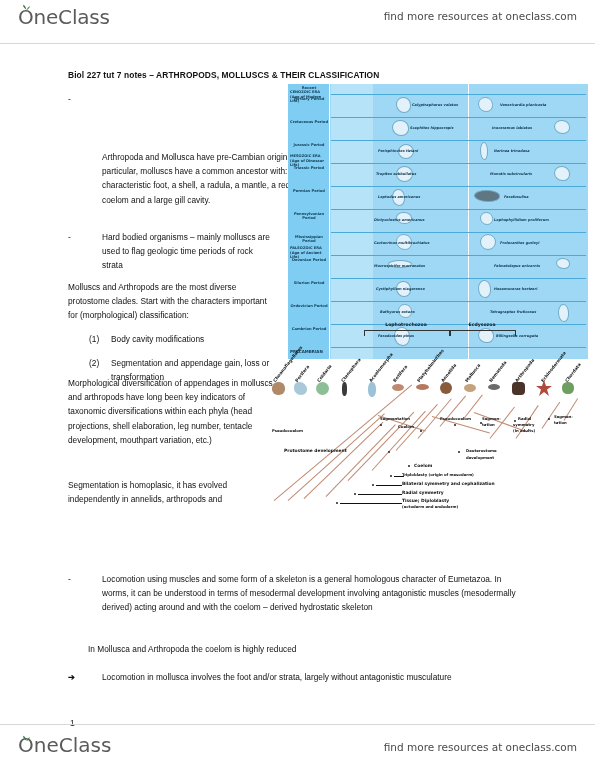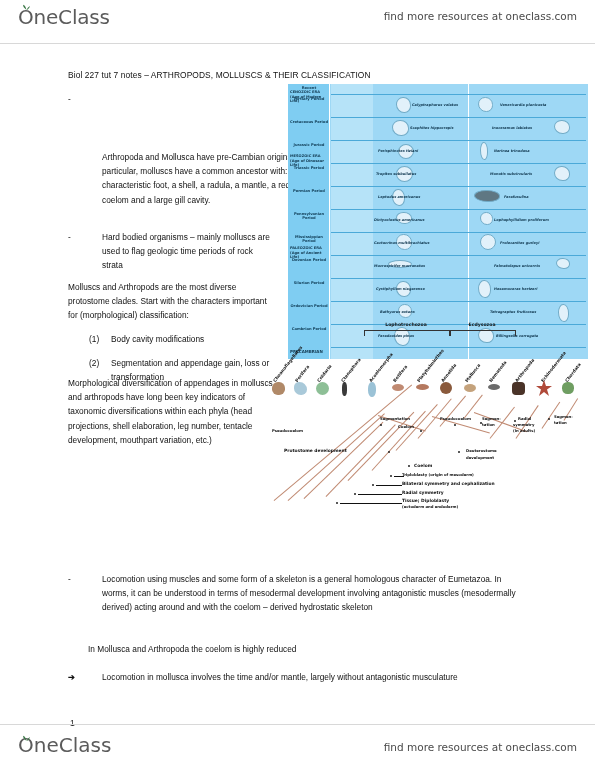--- a/index.html
+++ b/index.html
@@ -81,21 +81,21 @@
   .doc {
     position: absolute;
     left: 0; top: 44px;
     width: 595px; height: 680px;
   }
   .doc-title {
     position: absolute;
     left: 68px; top: 26px;
     width: 420px;
     font-size: 8.4px;
-    font-weight: normal;
+    font-weight: bold;
     color: #111;
     letter-spacing: 0.1px;
   }
   .para {
     position: absolute;
     font-size: 8.3px;
     line-height: 14.2px;
     color: #111;
   }
   .bullet-row {
@@ -306,33 +306,34 @@
     <span class="num">(1)</span>
     <span class="ntext">Body cavity modifications</span>
   </div>
   <div class="numlist-item" style="left:89px; top:312px; width:185px;">
     <span class="num">(2)</span>
     <span class="ntext">Segmentation and appendage gain, loss or transformation</span>
   </div>
 
   <div class="para" style="left:68px; top:332px; width:208px;">Morphological diversification of appendages in molluscs and arthropods have long been key indicators of taxonomic diversifications within each phyla (head projections, shell elaboration, leg number, tentacle development, mouthpart variation, etc.)</div>
 
+  <div class="para" style="left:68px; top:434px; width:208px;">Segmentation is homoplasic, it has evolved independently in annelids, arthropods and</div>
 
 
 
   <div class="bullet-row" style="left:68px; top:528px; width:462px;">
     <span class="bchar">-</span>
     <span class="btext">Locomotion using muscles and some form of a skeleton is a general homologous character of Eumetazoa. In worms, it can be understood in terms of mesodermal development involving antagonistic muscles (mesodermally derived) acting around and with the coelom – derived hydrostatic skeleton</span>
   </div>
 
   <div class="para" style="left:88px; top:598px; width:420px;">In Mollusca and Arthropoda the coelom is highly reduced</div>
 
   <div class="bullet-row" style="left:68px; top:626px; width:448px;">
     <span class="bchar" style="font-weight:bold;">➔</span>
-    <span class="btext">Locomotion in mollusca involves the time and/or mantle, largely without antagonistic musculature</span>
+    <span class="btext">Locomotion in mollusca involves the foot and/or strata, largely without antagonistic musculature</span>
   </div>
 
   <div class="geo-figure">
     <div class="geo-era-col"></div>
     <div class="geo-period-col"></div>
     <div class="geo-divider"></div>
 
     <div class="geo-era" style="top:6px;">
       <span>CENOZOIC ERA</span><br>
       <span>(Age of Modern Life)</span>

